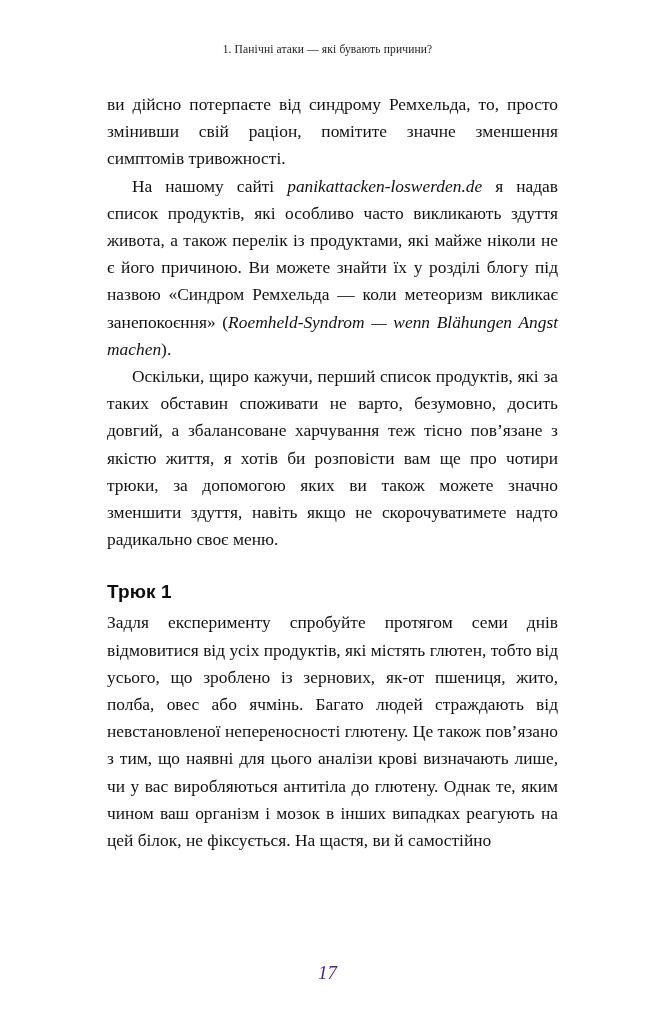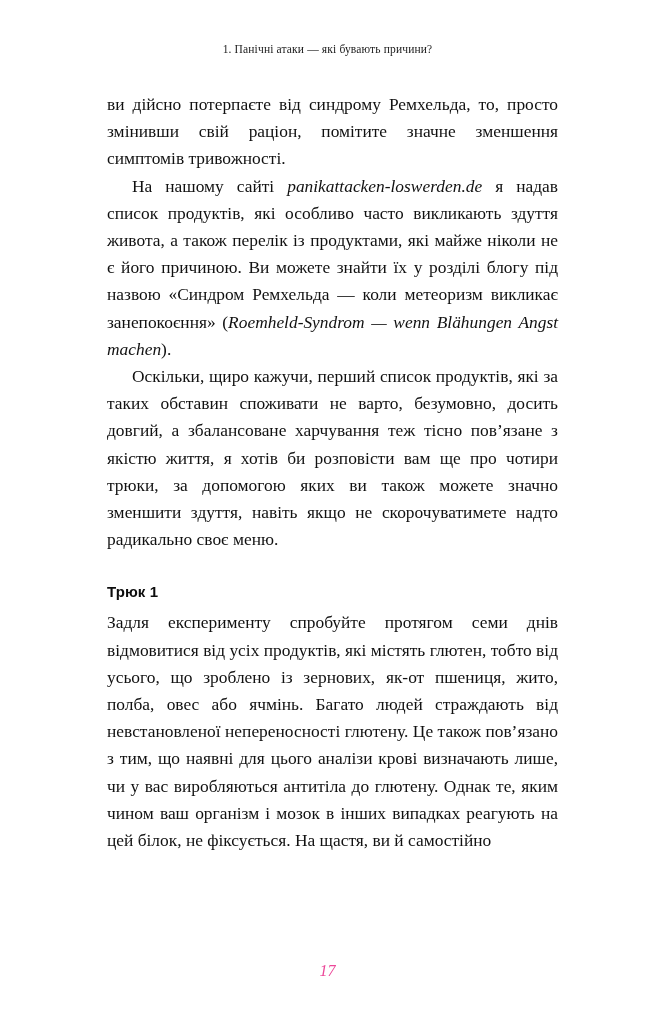--- a/index.html
+++ b/index.html
@@ -65,39 +65,39 @@
   }
 
   em, .it {
   }
 
   
   .trick-heading {
     margin: 0;
     font-family: "Liberation Sans", "DejaVu Sans", sans-serif;
     font-weight: bold;
-    font-size: 15px;
+    font-size: 19px;
     line-height: 20px;
     letter-spacing: 0.1px;
     color: #0d0d0d;
     padding-top: 29px;
     padding-bottom: 7px;
   }
 
   
   .folio {
     position: absolute;
     left: 0;
     top: 962px;
     width: 655px;
     text-align: center;
     font-family: "Liberation Serif", "DejaVu Serif", serif;
     font-style: italic;
-    font-size: 16px;
-    color: #ec4899;
+    font-size: 19px;
+    color: #4c1d95;
   }
 </style>
 </head>
 <body>
 
 <div class="page">
 
   <div class="running-head">1. Панічні атаки — які бувають причини?</div>
 
   <div class="text-block">

